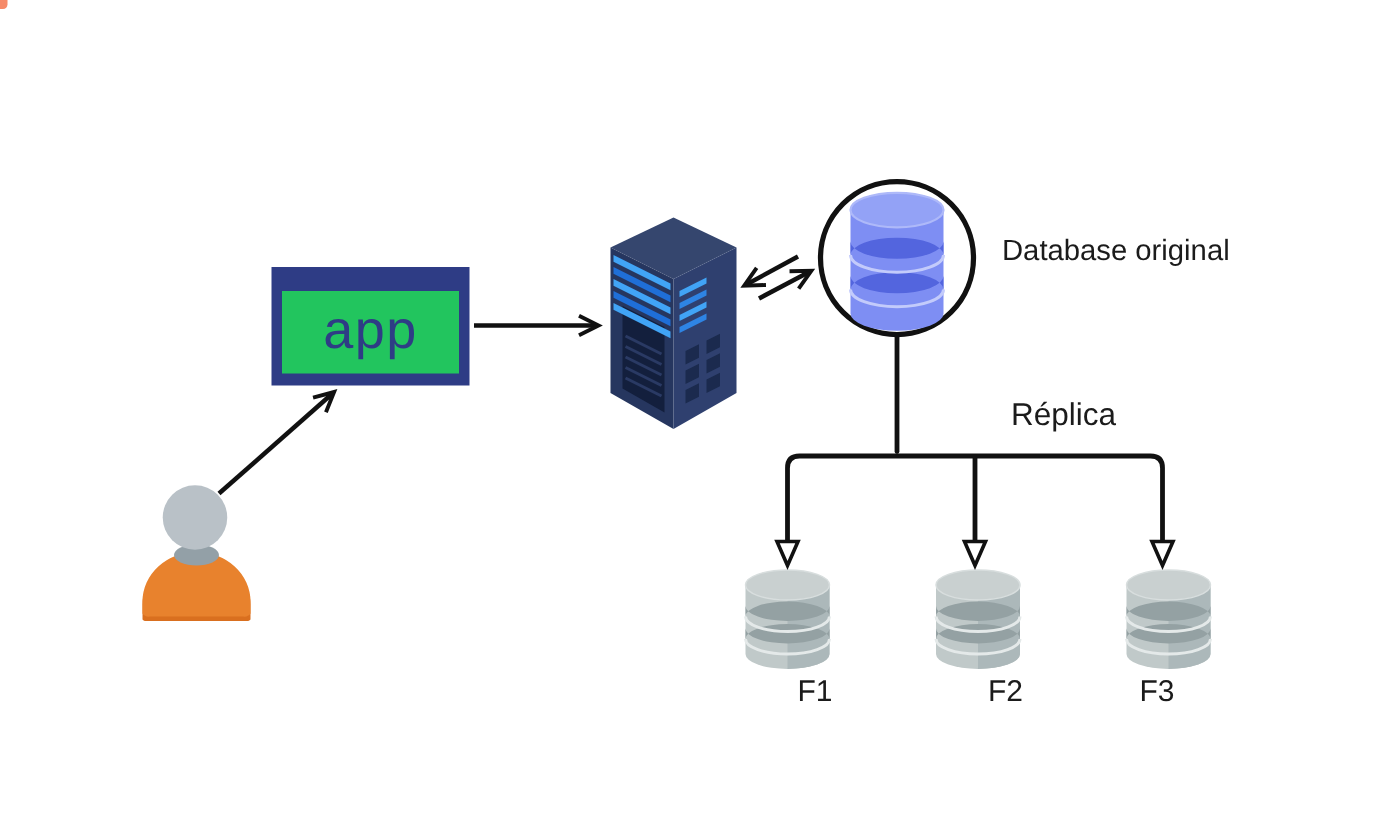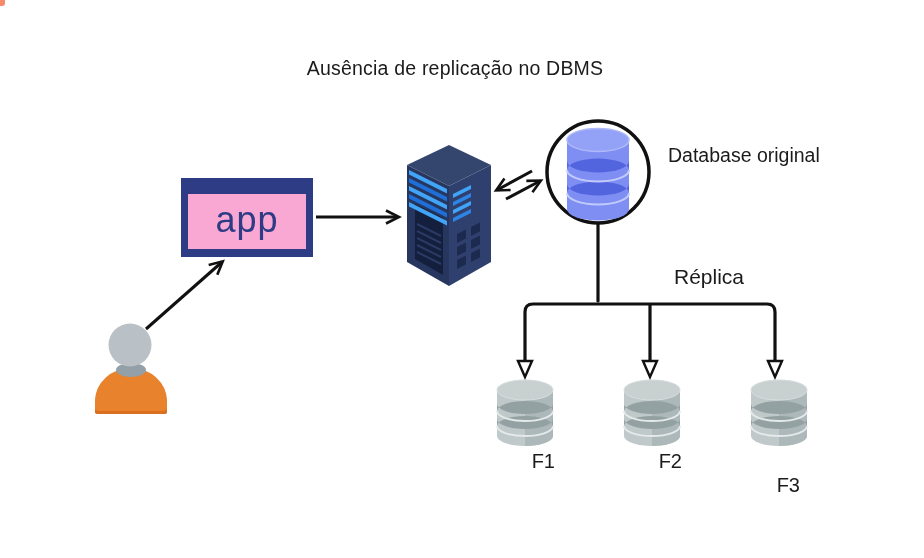--- a/index.html
+++ b/index.html
@@ -6,56 +6,55 @@
   html,body { background:#ffffff; }
   body { font-family:"Liberation Sans", sans-serif; color:#1b1b1b; }
   .canvas {
     position:relative; width:924px; height:558px; background:#ffffff;
     overflow:hidden;
   }
   .abs { position:absolute; }
   .label { color:#1b1b1b; white-space:nowrap; }
   .title { top:57px; left:0; width:910px; text-align:center; font-size:19.5px; letter-spacing:.2px; }
   .caption { top:490px; left:0; width:920px; text-align:center; font-size:19px; }
-  .db-original-label { top:144px; left:668px; font-size:19.5px; }
+  .db-original-label { top:156px; left:668px; font-size:19.5px; }
   .replica-label { top:265px; left:674px; font-size:21px; }
   .servidor-label { top:292px; left:386px; width:110px; text-align:center; font-size:19.5px; }
   .frag-label { top:450px; width:60px; text-align:right; font-size:20px; }
   .frag-label.f1 { left:495px; }
   .frag-label.f2 { left:622px; }
-  .frag-label.f3 { left:740px;margin-top:24px; }
+  .frag-label.f3 { left:723px; }
 
   .app-box {
     top:178px; left:181px; width:132px; height:79px;
     background:#2e3c85;
   }
   .app-inner {
     position:absolute; left:7px; right:7px; top:16px; bottom:8px;
-    background:#f9a8d4; display:flex; align-items:center; justify-content:center;
+    background:#22c55e; display:flex; align-items:center; justify-content:center;
   }
   .app-text {
     color:#2e3c85; font-size:36px; line-height:1; letter-spacing:1px;
     padding-bottom:4px;
   }
 
   .connectors { top:0; left:0; pointer-events:none; }
   .corner-artifact {
     top:0; left:0; width:5px; height:6px; background:#f4764f; opacity:.85;
     border-bottom-right-radius:3px;
   }
   svg { display:block; }
 </style>
 </head>
 <body>
 
 <div class="canvas">
 
   <div class="abs corner-artifact"></div>
 
-  <div class="abs label title">Ausência de replicação no DBMS</div>
 
   <svg class="abs" style="top:318px;left:85px;" width="92" height="96" viewBox="0 0 92 96">
     <path d="M10,95 v-10 a36,33 0 0 1 72,0 v10 a5,5 0 0 1 -5,1 h-62 a5,5 0 0 1 -5,-1 z" fill="#d96f1f"></path>
     <path d="M10,91 v-8 a36,33 0 0 1 72,0 v8 a5,5 0 0 1 -5,2 h-62 a5,5 0 0 1 -5,-2 z" fill="#e8822d"></path>
     <ellipse cx="46" cy="52" rx="15" ry="7" fill="#93a0a7"></ellipse>
     <circle cx="45" cy="27" r="21.5" fill="#b9c1c7"></circle>
   </svg>
 
   <div class="abs app-box">
     <div class="app-inner">

